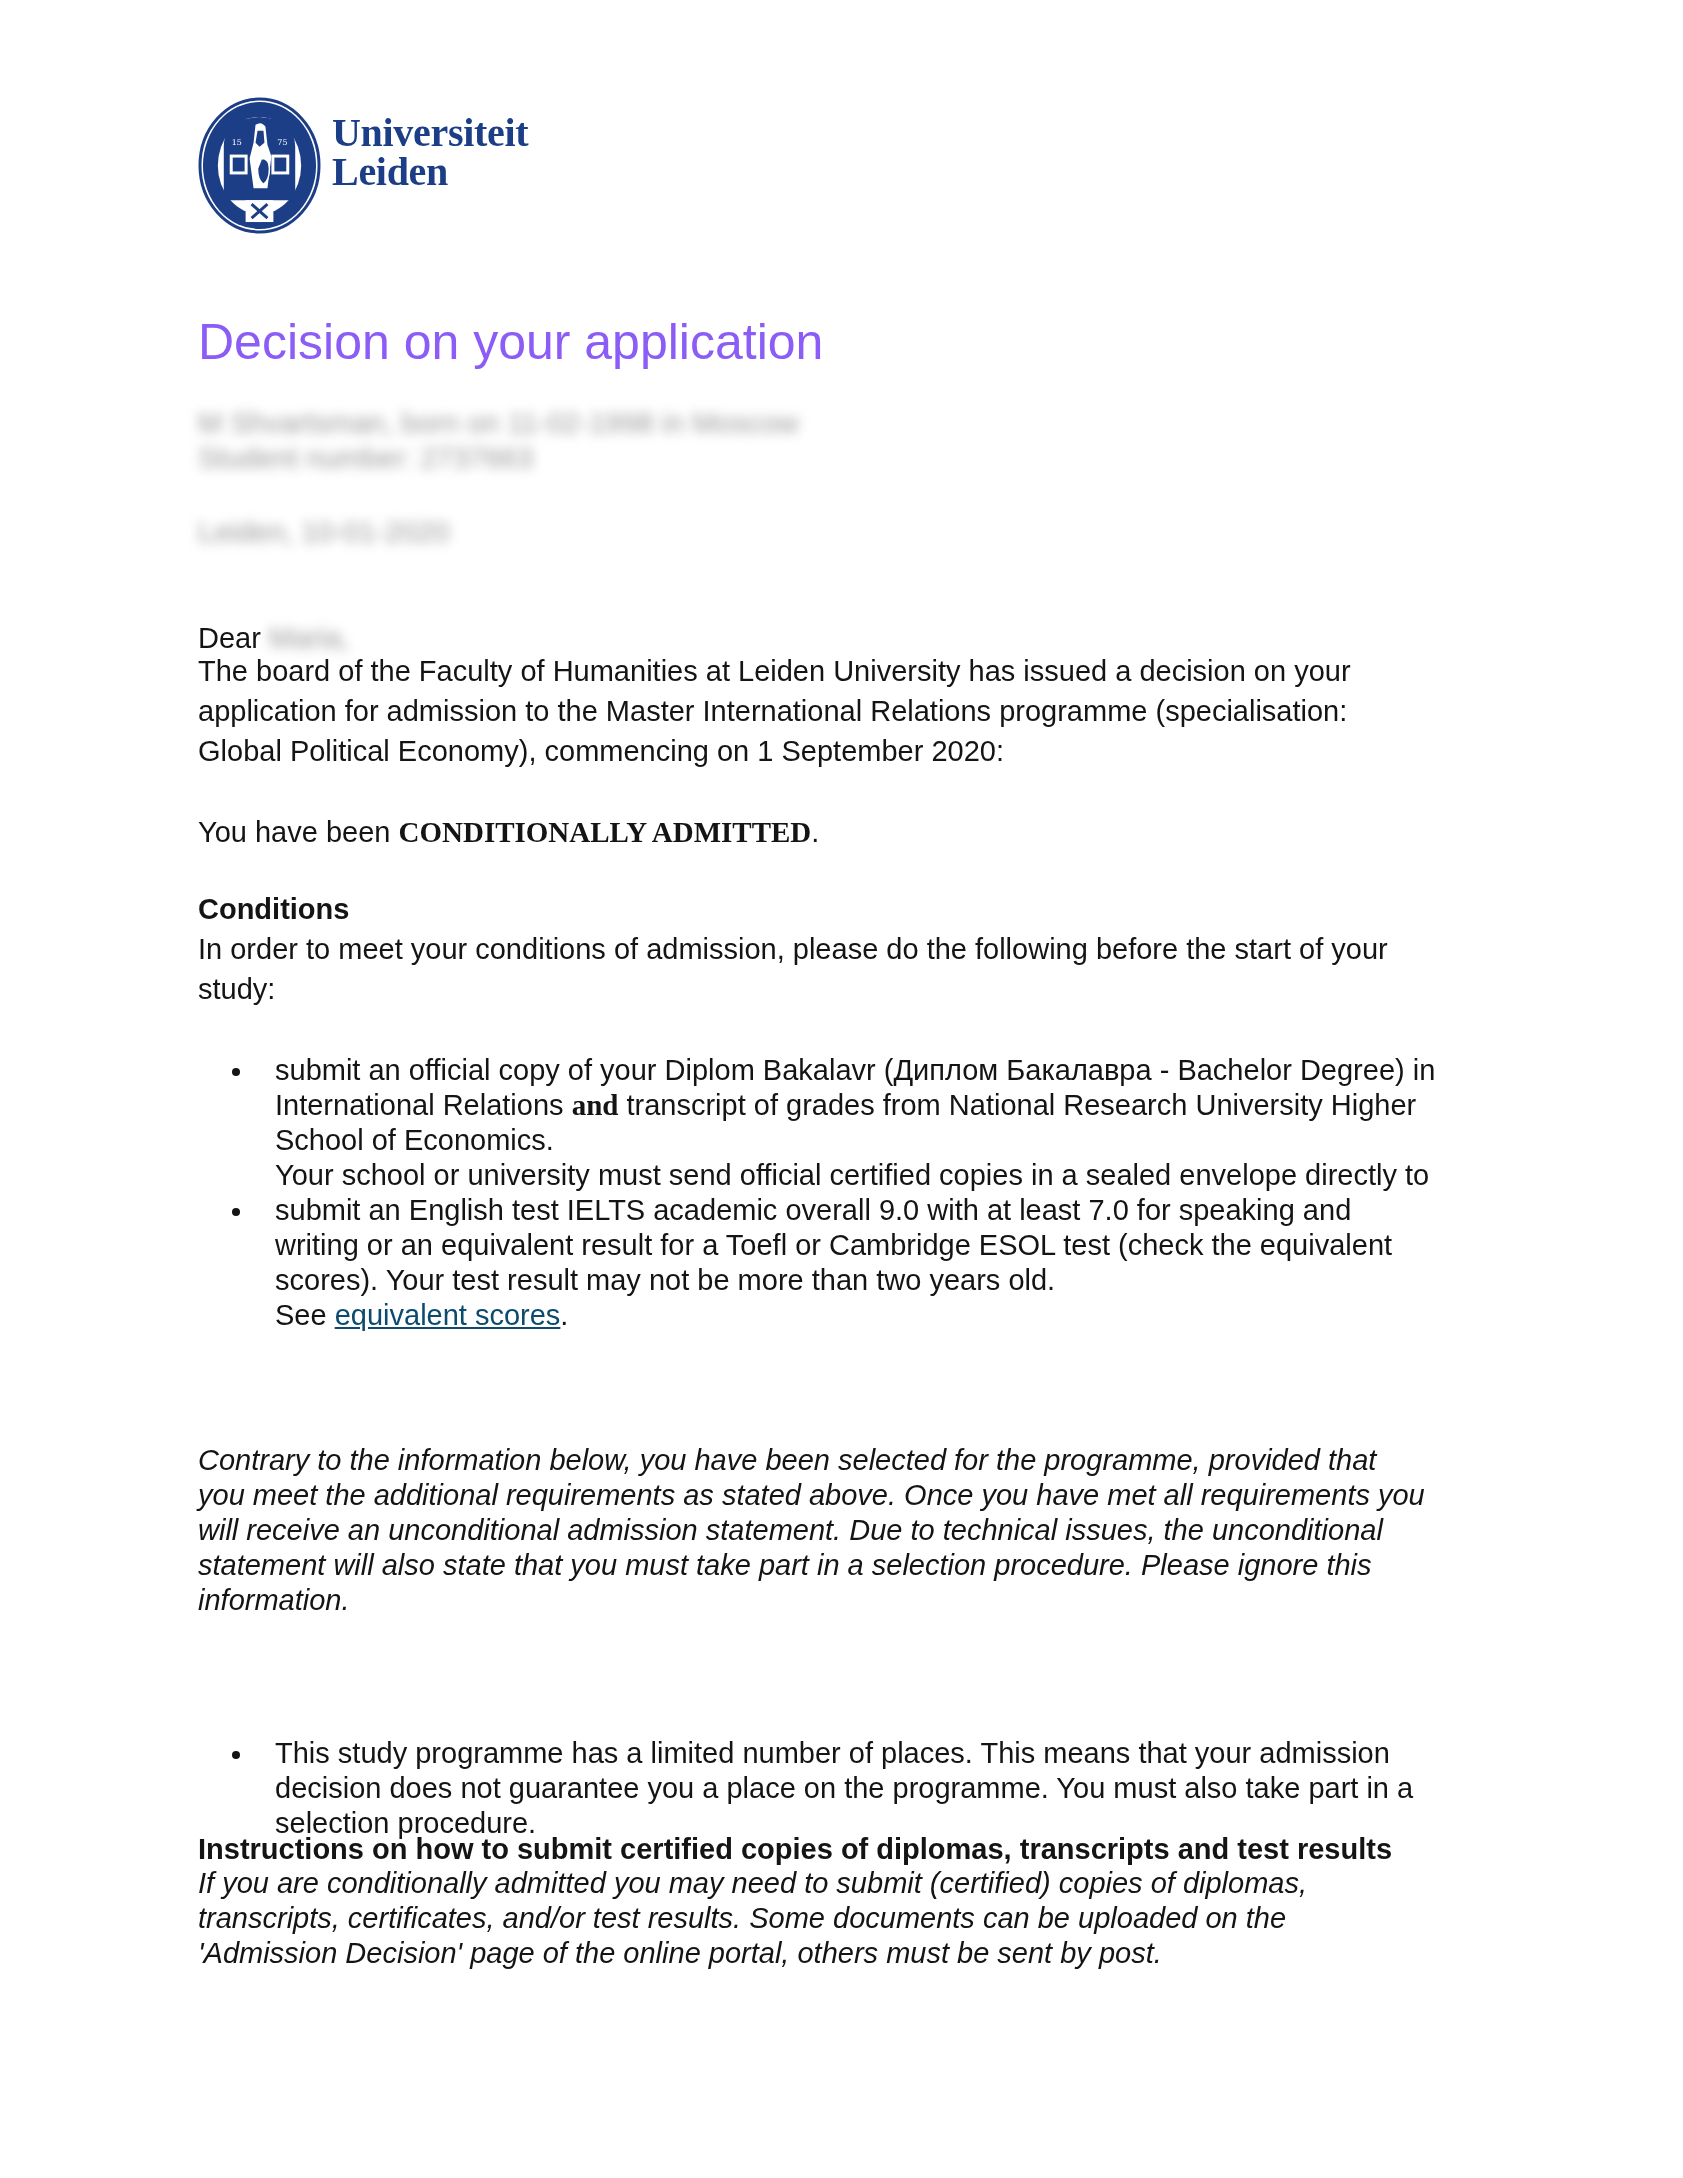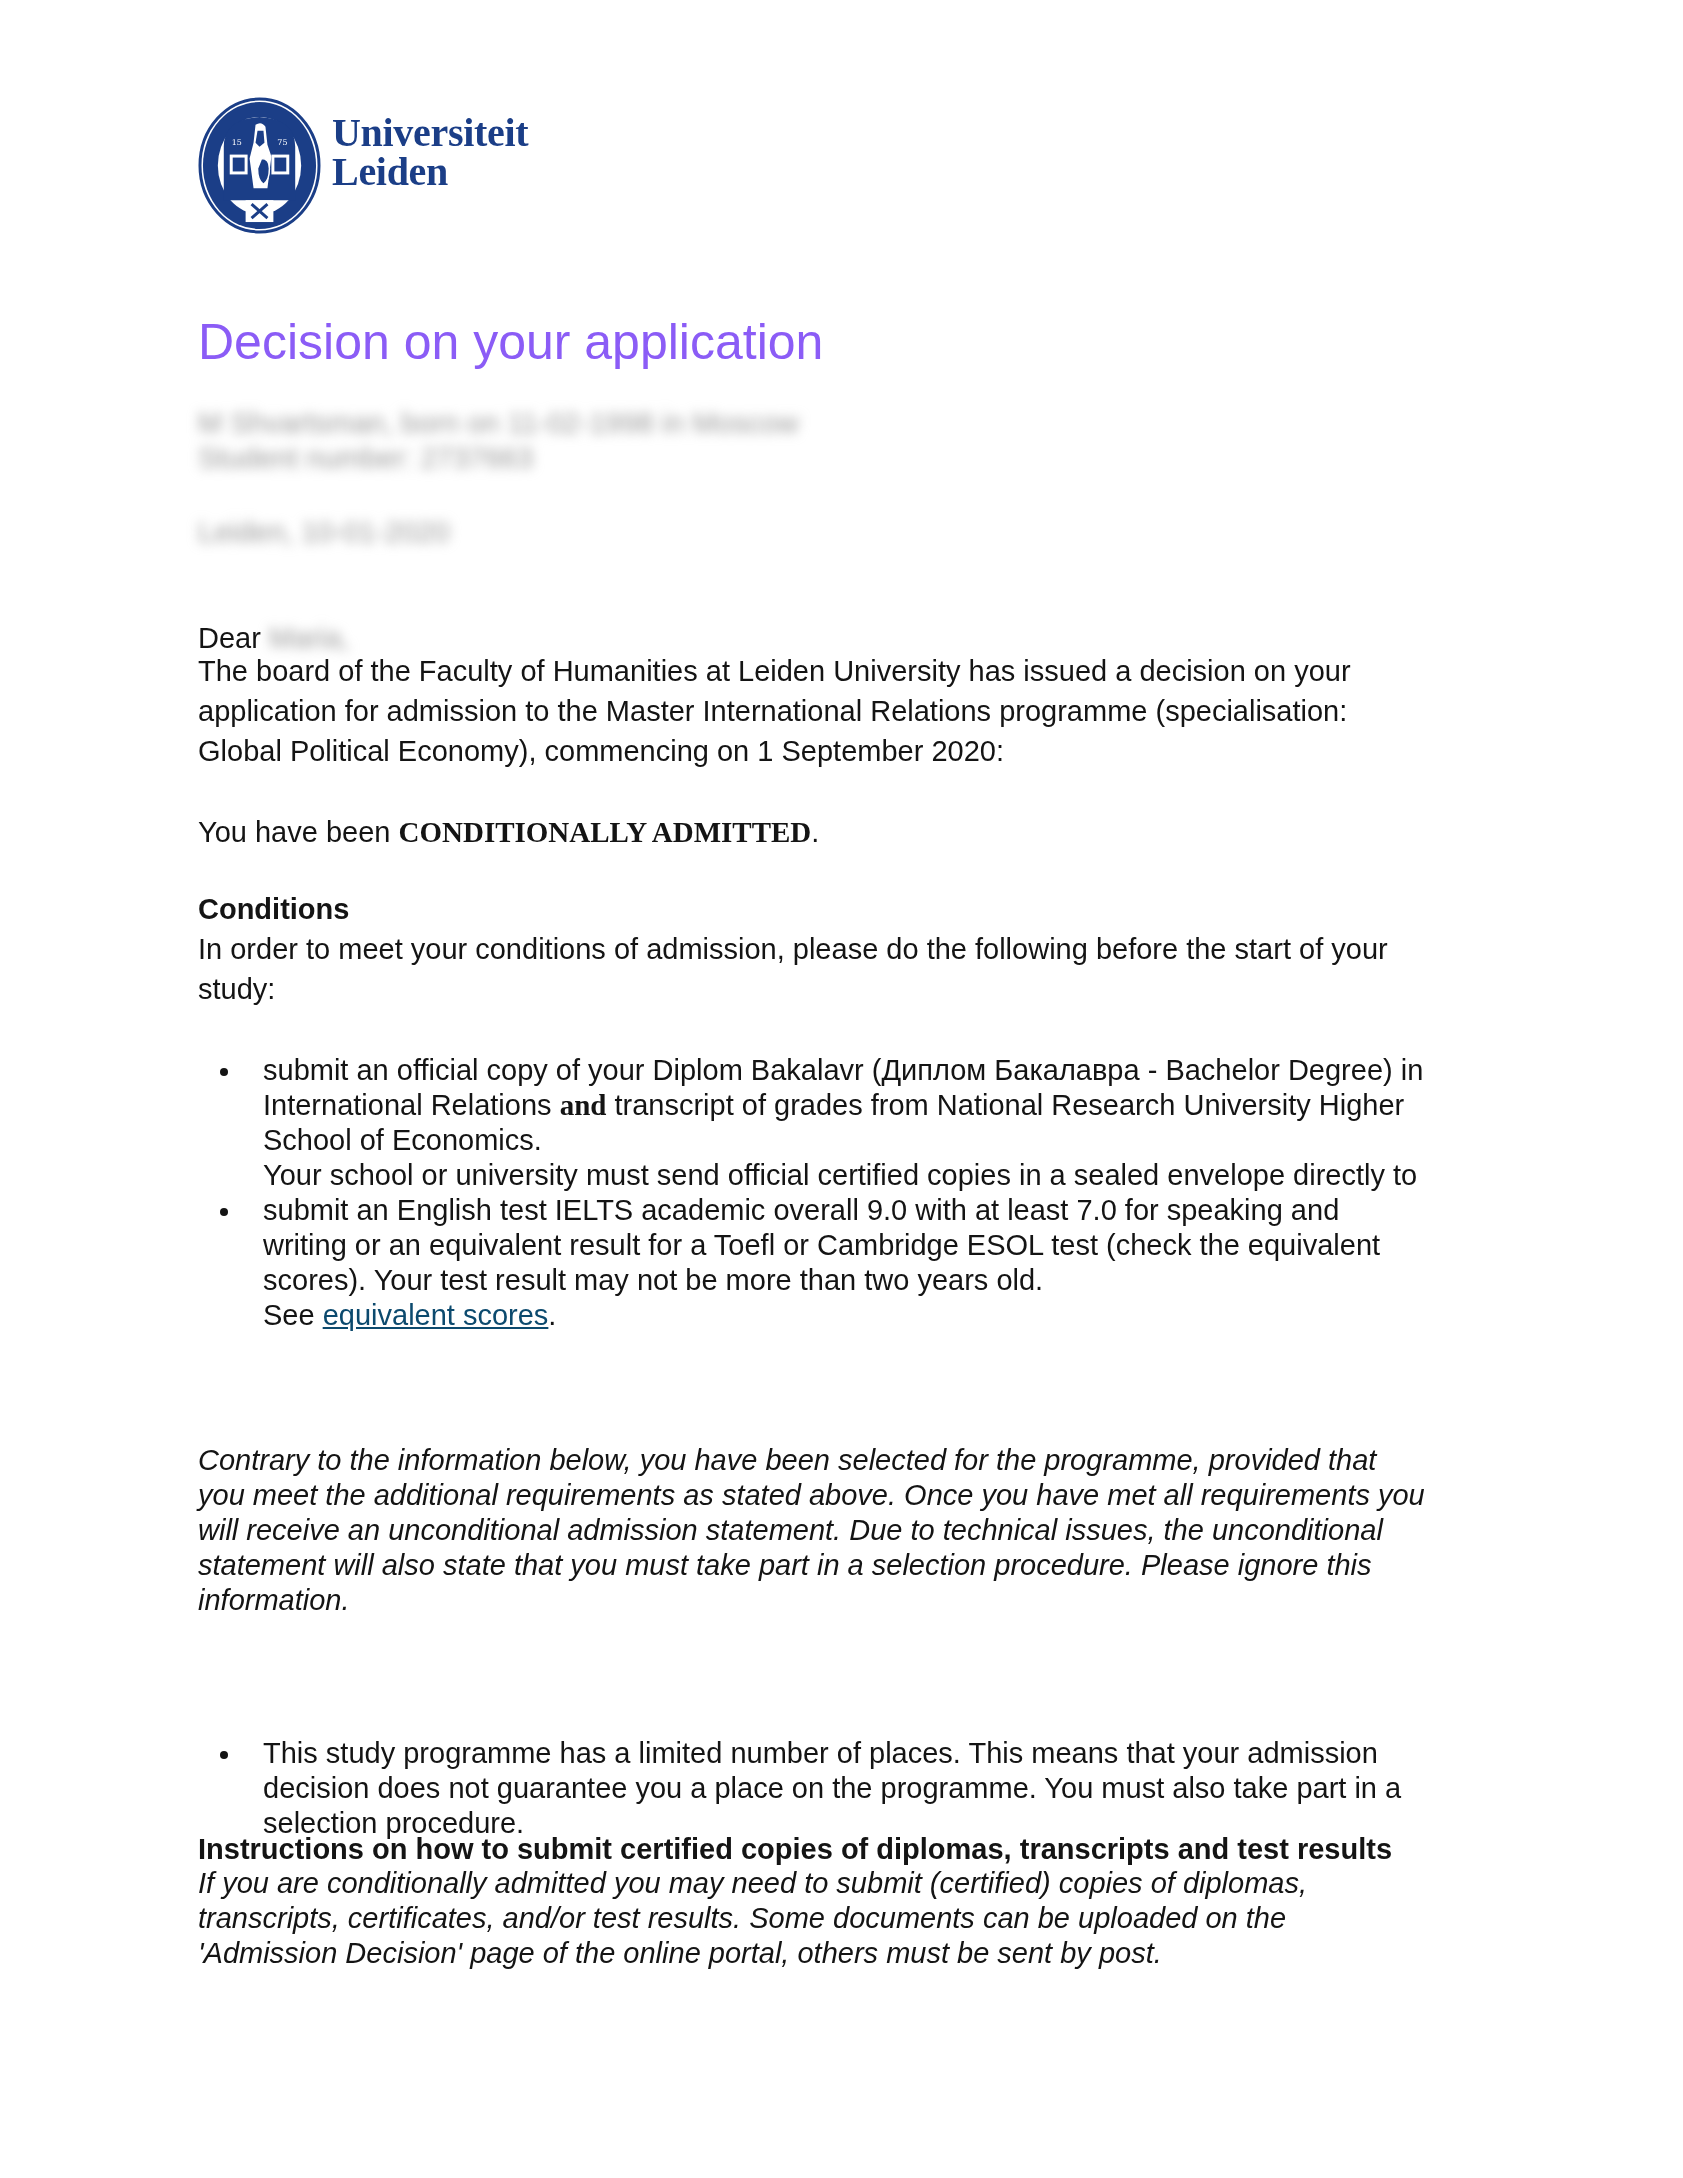--- a/index.html
+++ b/index.html
@@ -22,21 +22,21 @@
 
   .body-text { font-size: 29px; line-height: 40px; white-space: nowrap; }
   #greeting { left: 198px; top: 582px; margin-top: 36px; }
   #greeting-name { display: inline-block; color: #9a9a9a; filter: blur(6px); margin-left: 8px; }
 
   #para1 { left: 198px; top: 651px; }
   #decision-line { left: 198px; top: 812px; }
   #conditions-heading { left: 198px; top: 889px; font-weight: bold; }
   #conditions-intro { left: 198px; top: 929px; }
 
-  .bullet-list { position: absolute; left: 186px; width: 1307px; margin: 0; padding: 0; list-style: none; }
+  .bullet-list { position: absolute; left: 198px; width: 1307px; margin: 0; padding: 0; list-style: none; }
   .bullet-item { position: relative; padding-left: 77px; font-size: 29px; line-height: 35px; white-space: nowrap; }
   .bullet-dot { position: absolute; left: 34px; top: 15px; width: 8px; height: 8px; border-radius: 50%; background: #141414; }
   #conditions-list { top: 1053px; }
   #limited-list { top: 1691px; margin-top: 45px; }
 
   .line { display: block; }
   .tight .line { line-height: 35px; font-style: italic; }
   #contrary-para { left: 198px; top: 1443px; }
   #instructions-heading { left: 198px; top: 1832px; font-weight: bold; line-height: 35px; }
   #instructions-para { left: 198px; top: 1866px; }

